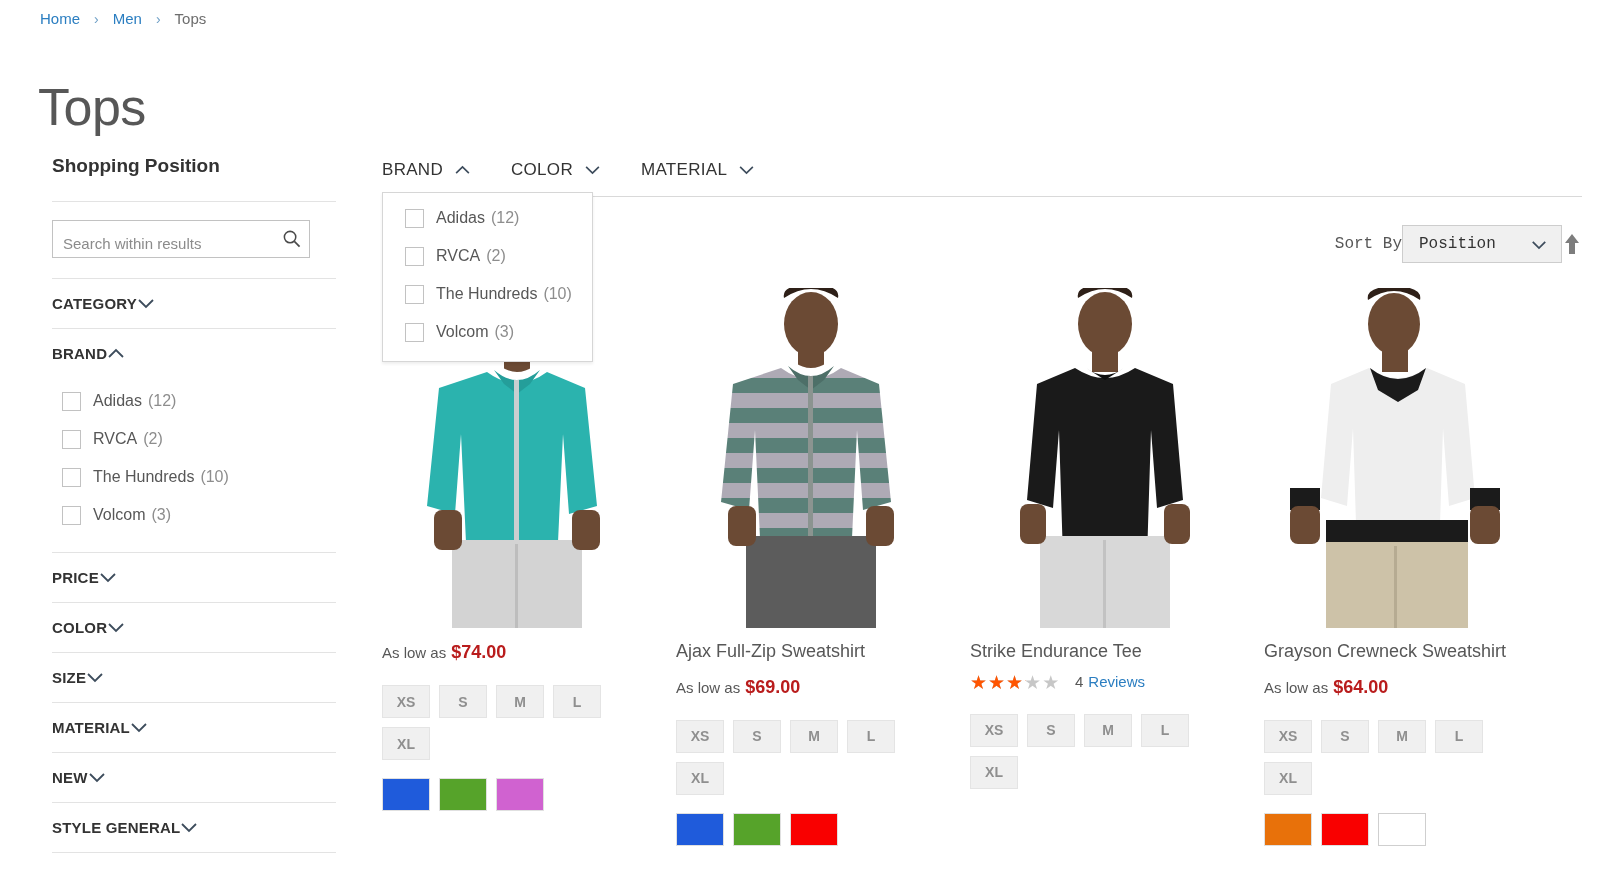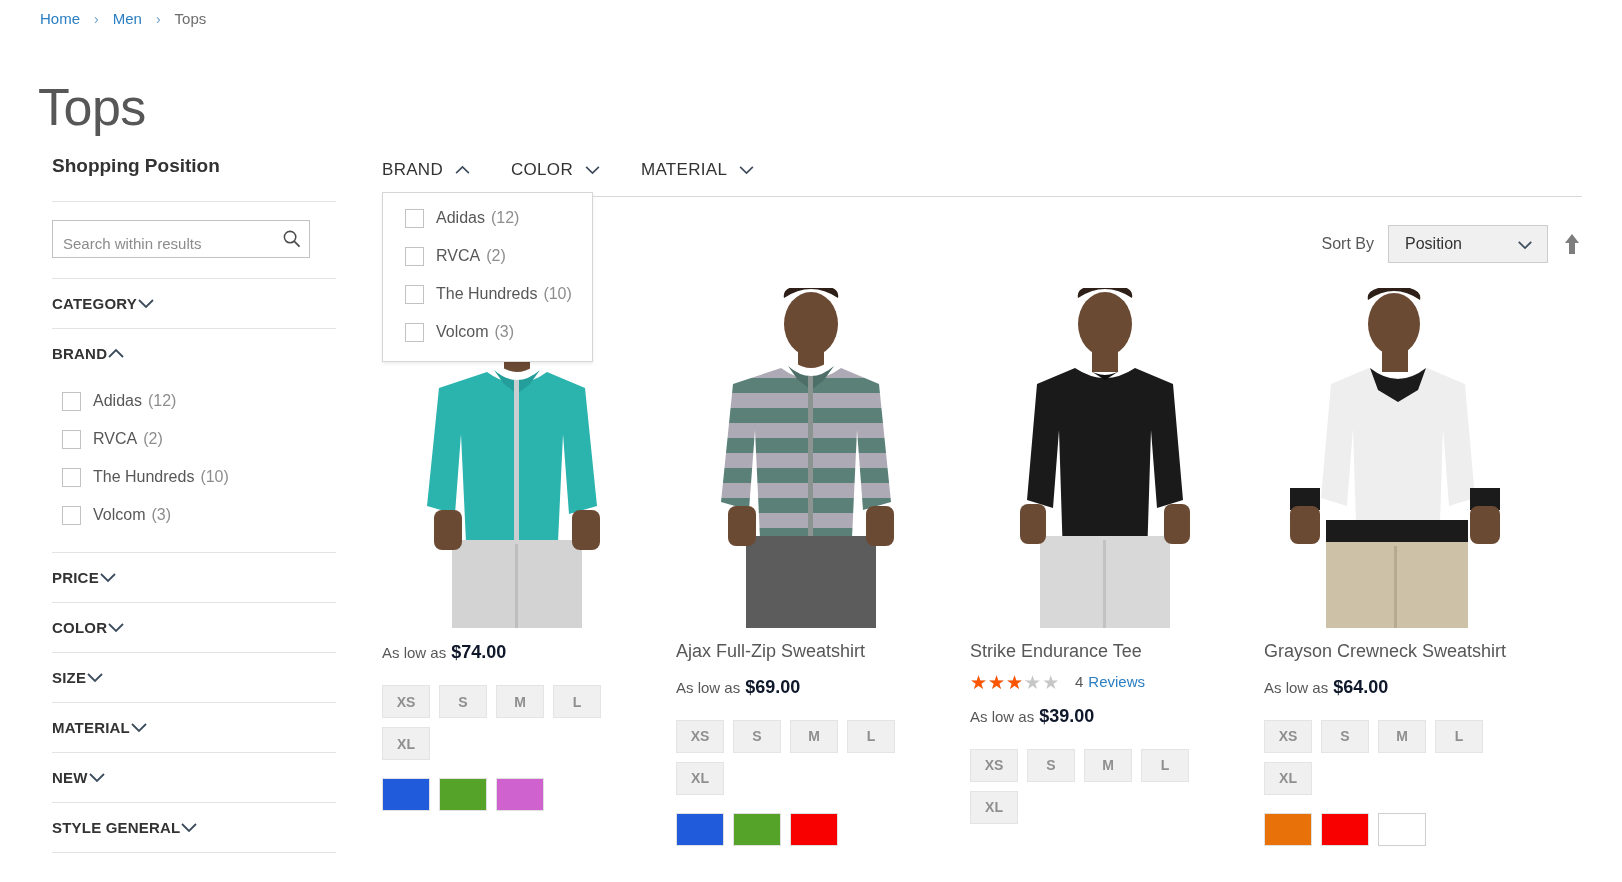--- a/index.html
+++ b/index.html
@@ -99,21 +99,21 @@
   }
   .dd-name { font-size: 16px; color: #575757; }
   .dd-count { font-size: 16px; color: #8d8d8d; margin-left: 6px; }
 
   
   .toolbar {
     position: absolute; left: 382px; top: 225px; width: 1200px; height: 46px;
   }
   .sortby {
     position: absolute; right: 0; top: 0;
-    display: flex; align-items: center; gap: 14px;
+    display: flex; align-items: center; gap: 0; font-family: Liberation Mono, monospace;
   }
   .sortby-label { font-size: 16px; color: #575757; }
   .select-box {
     position: relative; width: 160px; height: 38px;
     background: #f0f0f0; border: 1px solid #cdcdcd;
     display: flex; align-items: center; padding-left: 16px;
     font-size: 16px; color: #333; cursor: pointer;
   }
   .select-box .chev2 { position: absolute; right: 14px; top: 14px; }
   .sort-dir { width: 20px; height: 24px; cursor: pointer; }
@@ -137,21 +137,21 @@
   .stars .base, .stars .fill {
     position: absolute; left: 0; top: 0; height: 18px;
     font-size: 19px; line-height: 18px; letter-spacing: 1px;
     white-space: nowrap; font-family: "DejaVu Sans", sans-serif;
   }
   .stars .base { color: #c7c7c7; }
   .stars .fill { color: #ff5501; overflow: hidden; }
   .rev-count { font-size: 15px; color: #575757; margin-left: 12px; }
   .rev-link { font-size: 15px; color: #2b7ec1; margin-left: 5px; cursor: pointer; }
   .price-line { margin-top: 14px; font-size: 15px; color: #575757; }
-  .price-line .amt { font-size: 18px; font-weight: bold; color: #0f172a; margin-left: 5px; }
+  .price-line .amt { font-size: 18px; font-weight: bold; color: #b91c1c; margin-left: 5px; }
 
   .sizes { display: flex; flex-wrap: wrap; gap: 9px; margin-top: 22px; width: 250px; }
   .size-chip {
     width: 48px; height: 33px; background: #f0f0f0; border: 1px solid #e4e4e4;
     display: flex; align-items: center; justify-content: center;
     font-size: 14px; font-weight: bold; color: #8f8f8f; cursor: pointer;
   }
   .swatches { display: flex; gap: 9px; margin-top: 18px; }
   .swatch { width: 48px; height: 33px; border: 1px solid #e0e0e0; cursor: pointer; }
 
@@ -443,23 +443,20 @@
       </div>
       <div class="prod-name">Strike Endurance Tee</div>
       <div class="rating">
         <div class="stars">
           <span class="base">★★★★★</span>
           <span class="fill" id="star-fill" style="width: 60%;">★★★★★</span>
         </div>
         <span class="rev-count">4</span>
         <span class="rev-link">Reviews</span>
       </div>
-      <div class="price-line">
-        <span>As low as</span><span class="amt">$39.00</span>
-      </div>
       <div class="sizes">
         <div class="size-chip">XS</div>
         <div class="size-chip">S</div>
         <div class="size-chip">M</div>
         <div class="size-chip">L</div>
         <div class="size-chip">XL</div>
       </div>
     </div>
 
     <div class="card">

